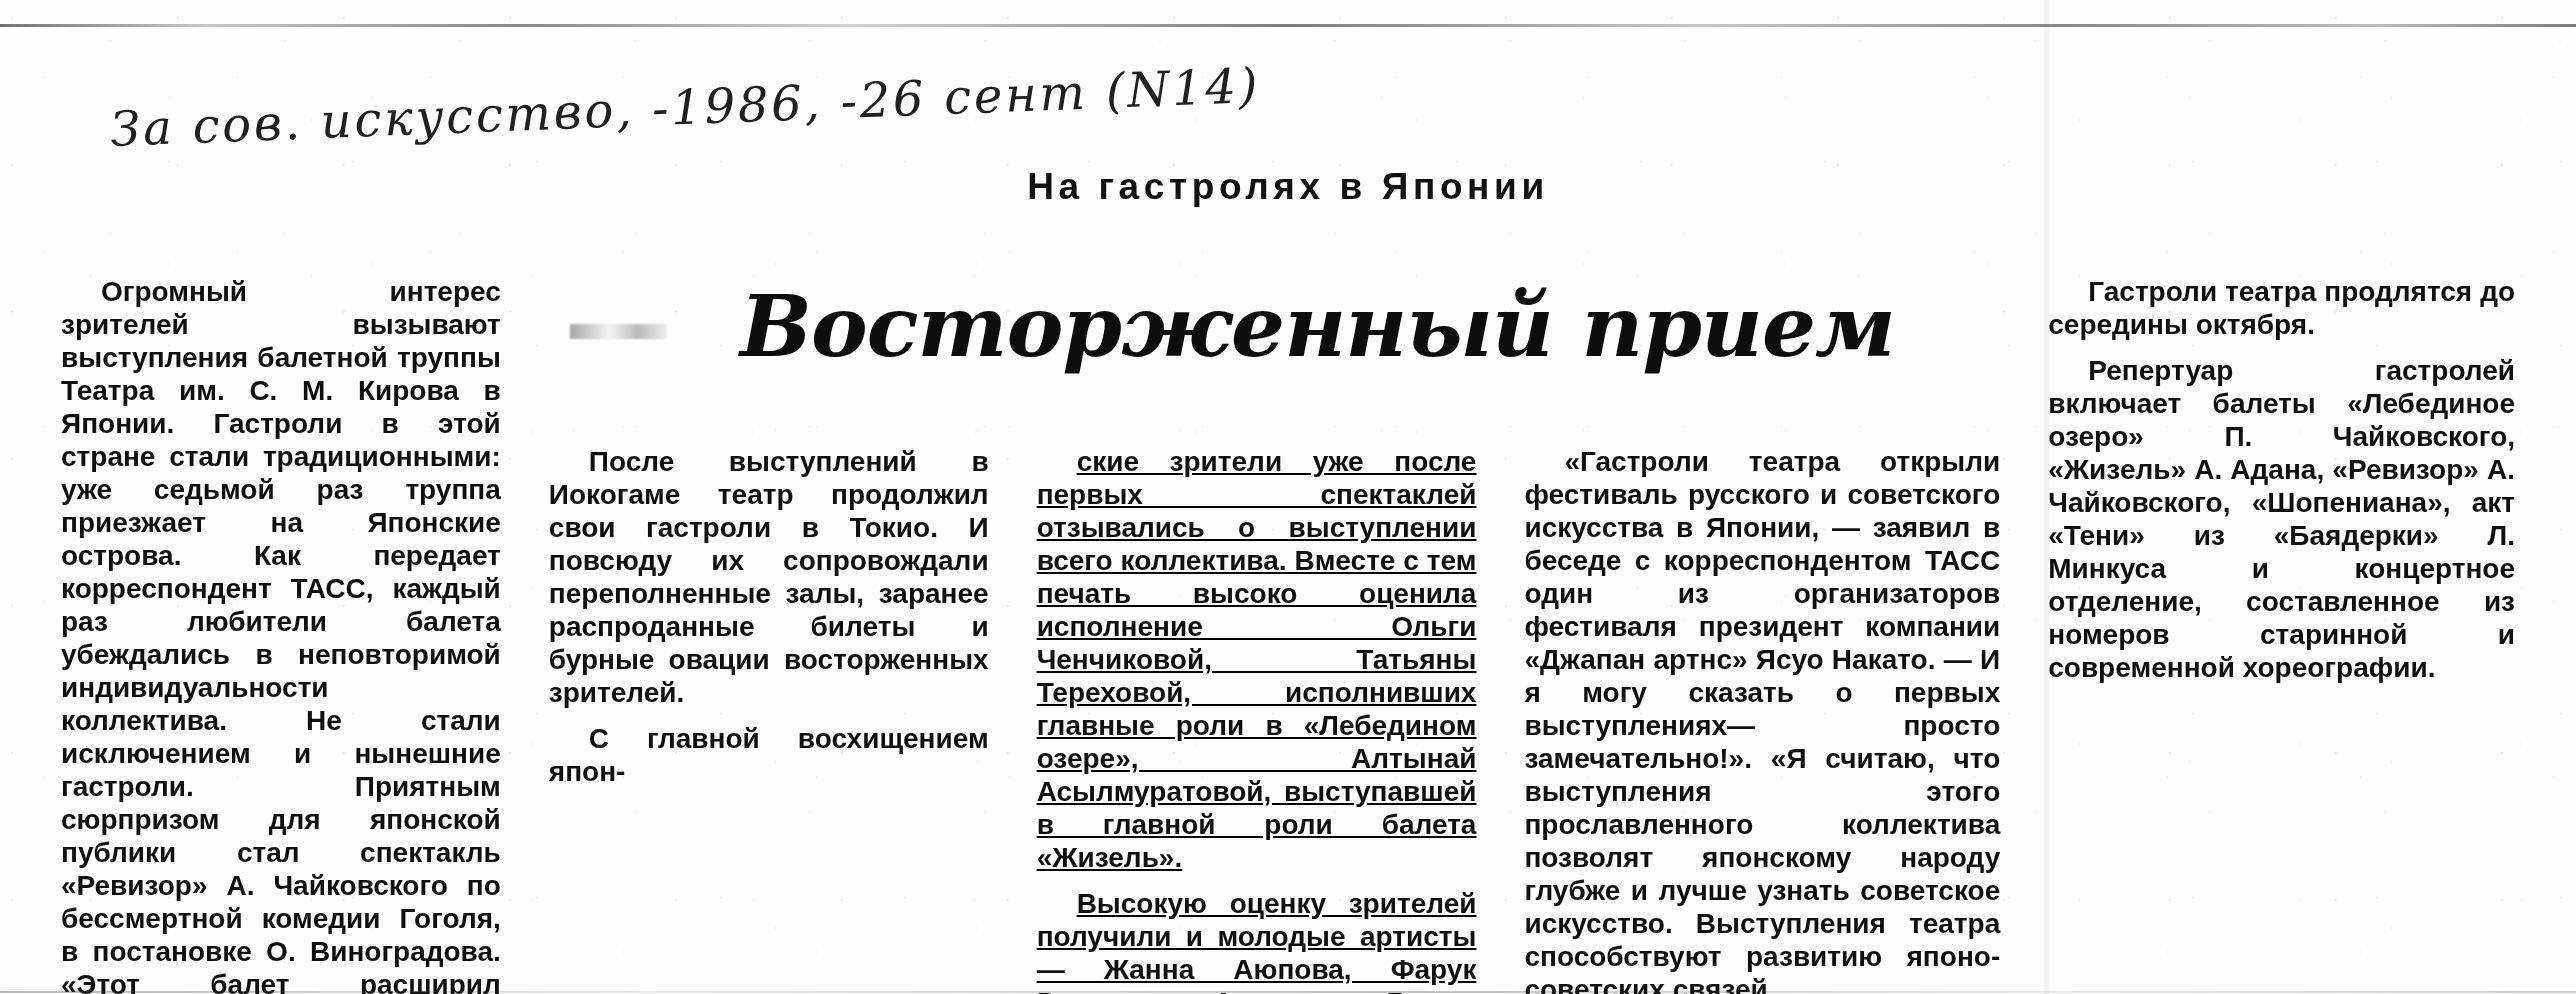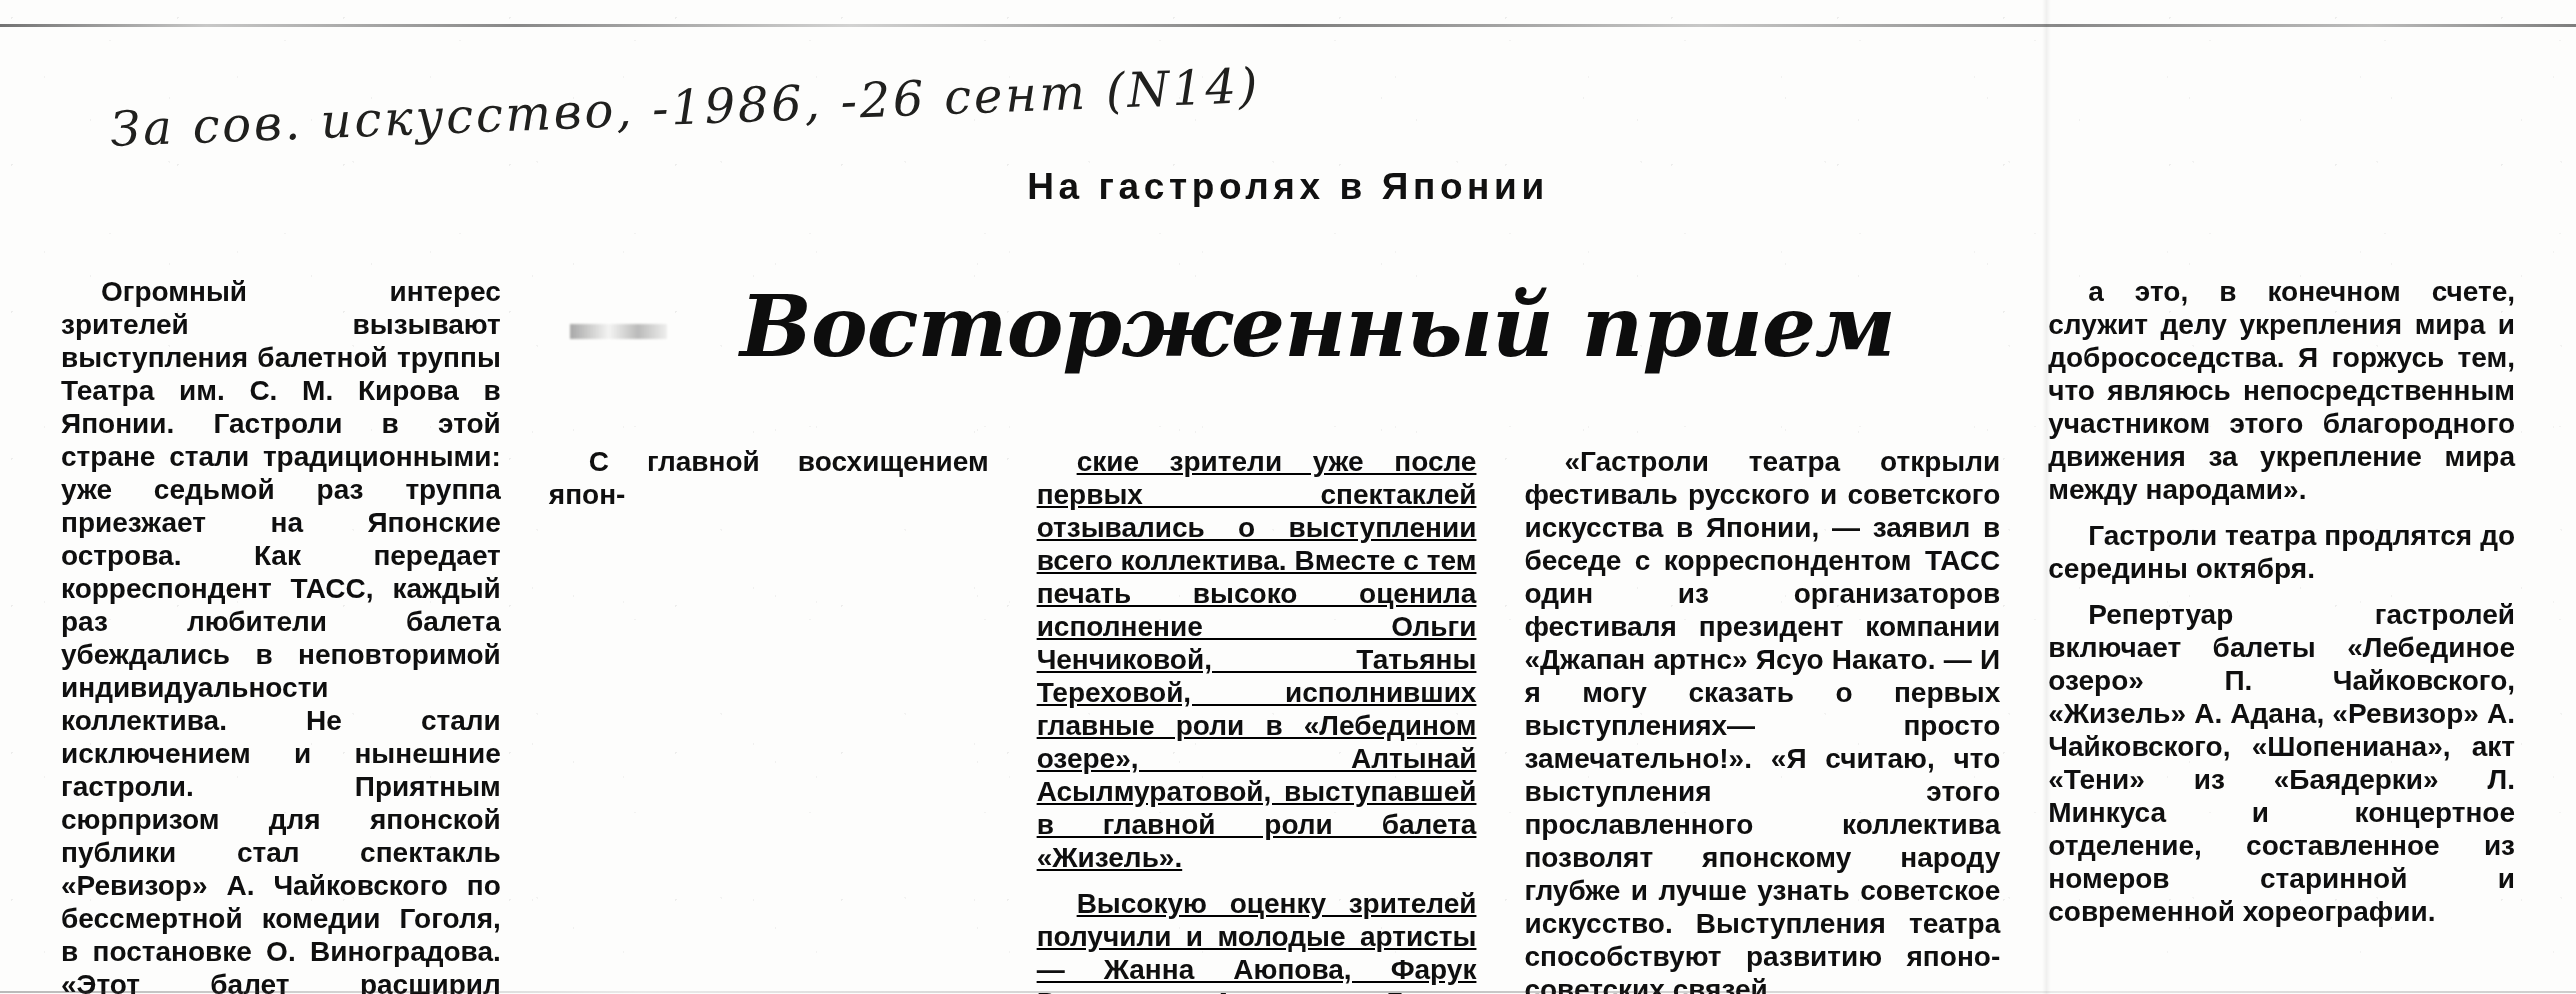--- a/index.html
+++ b/index.html
@@ -182,34 +182,34 @@
 
   <div class="headline">Восторженный прием</div>
 
   <div class="cols">
 
     <div class="col c1">
       <p>Огромный интерес зрителей вызывают выступления балетной труппы Театра им. С. М. Кирова в Японии. Гастроли в этой стране стали традиционными: уже седьмой раз труппа приезжает на Японские острова. Как передает корреспондент ТАСС, каждый раз любители балета убеждались в неповторимой индивидуальности коллектива. Не стали исключением и нынешние гастроли. Приятным сюрпризом для японской публики стал спектакль «Ревизор» А. Чайковского по бессмертной комедии Гоголя, в постановке О. Виноградова. «Этот балет расширил впечатления о тех творческих процессах, кото-</p>
     </div>
 
     <div class="col c2">
+      <p>После выступлений в Иокогаме театр продолжил свои гастроли в Токио. И повсюду их сопровождали переполненные залы, заранее распроданные билеты и бурные овации восторженных зрителей.</p>
       <p>С главной восхищением япон-</p>
     </div>
 
     <div class="col c3">
       <p>ские зрители уже после первых спектаклей отзывались о выступлении всего коллектива. Вместе с тем печать высоко оценила исполнение Ольги Ченчиковой, Татьяны Тереховой, исполнивших главные роли в «Лебедином озере», Алтынай Асылмуратовой, выступавшей в главной роли балета «Жизель».</p>
       <p>Высокую оценку зрителей получили и молодые артисты — Жанна Аюпова, Фарук Рузиматов, Александр Лунев, Юрий Жуков.</p>
     </div>
 
     <div class="col c4">
       <p>«Гастроли театра открыли фестиваль русского и советского искусства в Японии, — заявил в беседе с корреспондентом ТАСС один из организаторов фестиваля президент компании «Джапан артнс» Ясуо Накато. — И я могу сказать о первых выступлениях— просто замечательно!». «Я считаю, что выступления этого прославленного коллектива позволят японскому народу глубже и лучше узнать советское искусство. Выступления театра способствуют развитию японо-советских связей,</p>
     </div>
 
     <div class="col c5">
-      <p>а это, в конечном счете, служит делу укрепления мира и добрососедства. Я горжусь тем, что являюсь непосредственным участником этого благородного движения за укрепление мира между народами».</p>
       <p>Гастроли театра продлятся до середины октября.</p>
       <p>Репертуар гастролей включает балеты «Лебединое озеро» П. Чайковского, «Жизель» А. Адана, «Ревизор» А. Чайковского, «Шопениана», акт «Тени» из «Баядерки» Л. Минкуса и концертное отделение, составленное из номеров старинной и современной хореографии.</p>
     </div>
 
   </div>
 
   <div class="fold" style="left: 2042px;"></div>
   <div class="scan-edge-bottom"></div>
 </div>
 

